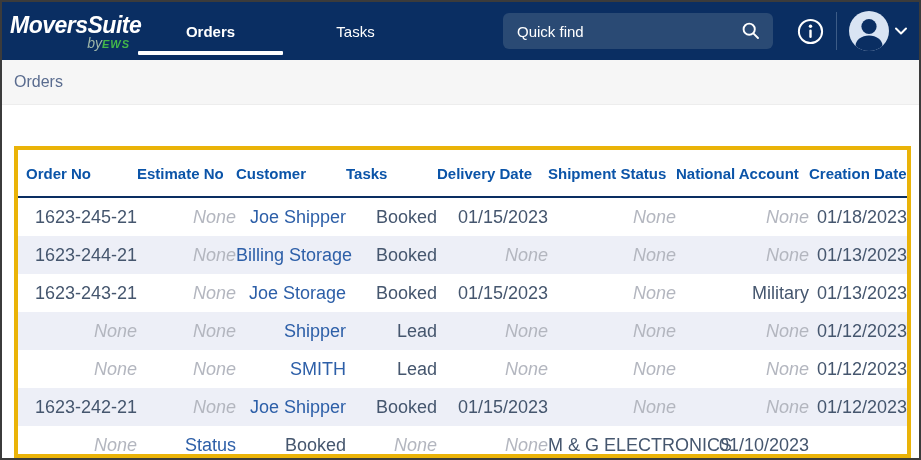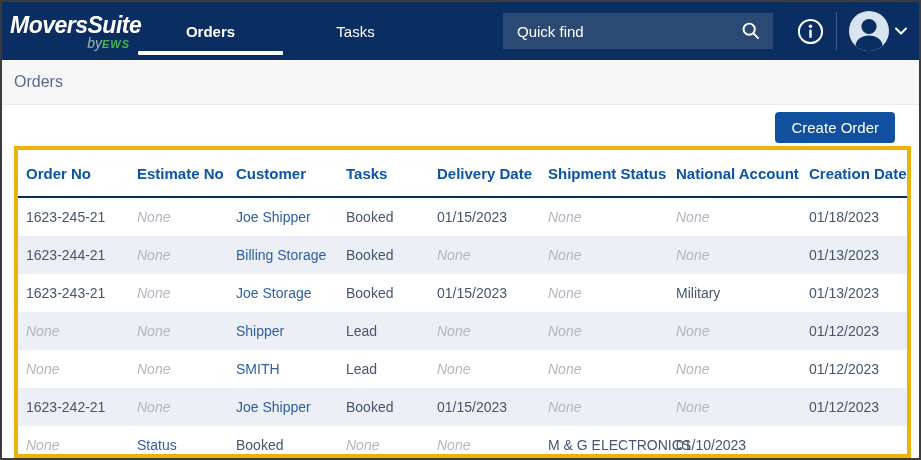--- a/index.html
+++ b/index.html
@@ -38,21 +38,21 @@
   }
   .tab.active { font-weight: 700; }
   .tab.active::after {
     content: ""; position: absolute; left: 0; right: 0; bottom: 5px;
     height: 4px; background: #ffffff; border-radius: 1px;
   }
 
   .topbar-spacer { flex: 1; }
 
   .quickfind {
-    width: 270px; height: 36px; border-radius: 0;
+    width: 270px; height: 36px; border-radius: 6px;
     background: #2a4a74;
     display: flex; align-items: center;
     padding: 0 12px 0 14px; margin-right: 24px;
   }
   .quickfind input {
     flex: 1; background: transparent; border: none; outline: none;
     color: #ffffff; font-size: 15px; font-family: "Liberation Sans", sans-serif;
   }
   .quickfind input::placeholder { color: #ffffff; opacity: 1; }
   .qf-icon { flex: 0 0 auto; display: flex; }
@@ -96,21 +96,21 @@
   .thead {
     height: 48px;
     border-bottom: 2px solid #0a2e62;
   }
   .th {
     color: #0b54a8; font-size: 15px; font-weight: 700; cursor: pointer;
     white-space: nowrap;
   }
   .trow { height: 38px; }
   .trow.alt { background: #edeff7; }
-  .cell { color: #45566e; font-size: 14px; white-space: nowrap; }
+  .cell { color: #45566e; font-size: 18px; white-space: nowrap; text-align: right; }
   .cell.none { color: #b3b6bf; font-style: italic; }
   .cell.link { color: #2d5fa8; cursor: pointer; }
 </style>
 </head>
 <body>
 
 <div class="screen">
 
   <div class="topbar">
     <div class="logo">
@@ -169,21 +169,20 @@
         <polyline points="2,2.5 7,7.5 12,2.5" fill="none" stroke="#ffffff" stroke-width="2" stroke-linecap="round" stroke-linejoin="round"></polyline>
       </svg>
     </span>
   </div>
 
   <div class="titlebar">
     <span class="page-title">Orders</span>
   </div>
 
   <div class="content">
-    <button class="create-btn">Create Order</button>
 
     <div class="orders-table">
       <div class="grid thead" id="table-head">
           <div class="th">Order No</div>
           <div class="th">Estimate No</div>
           <div class="th">Customer</div>
           <div class="th">Tasks</div>
           <div class="th">Delivery Date</div>
           <div class="th">Shipment Status</div>
           <div class="th">National Account</div>

